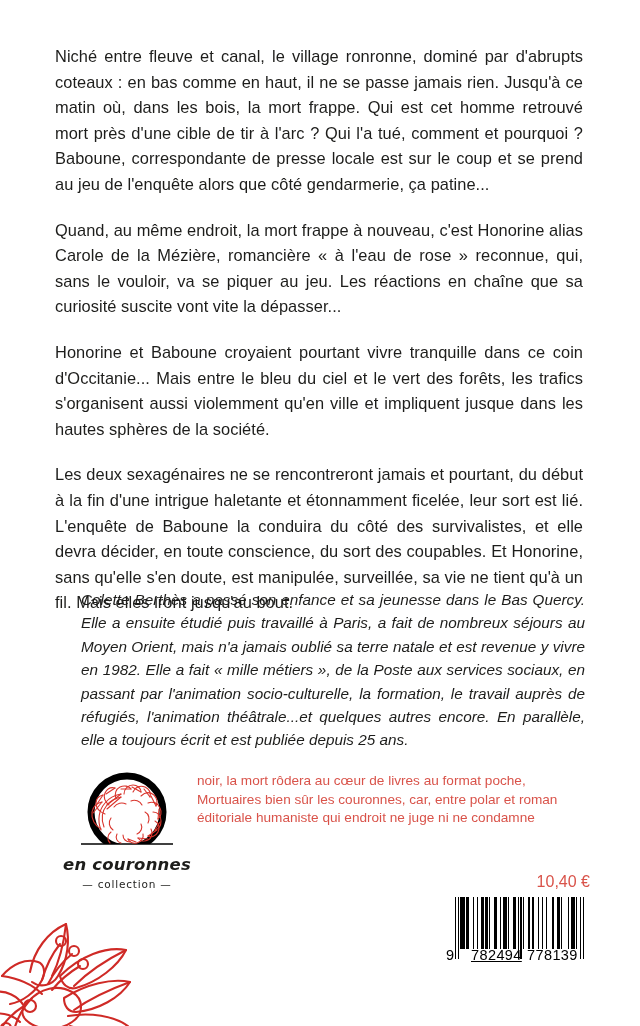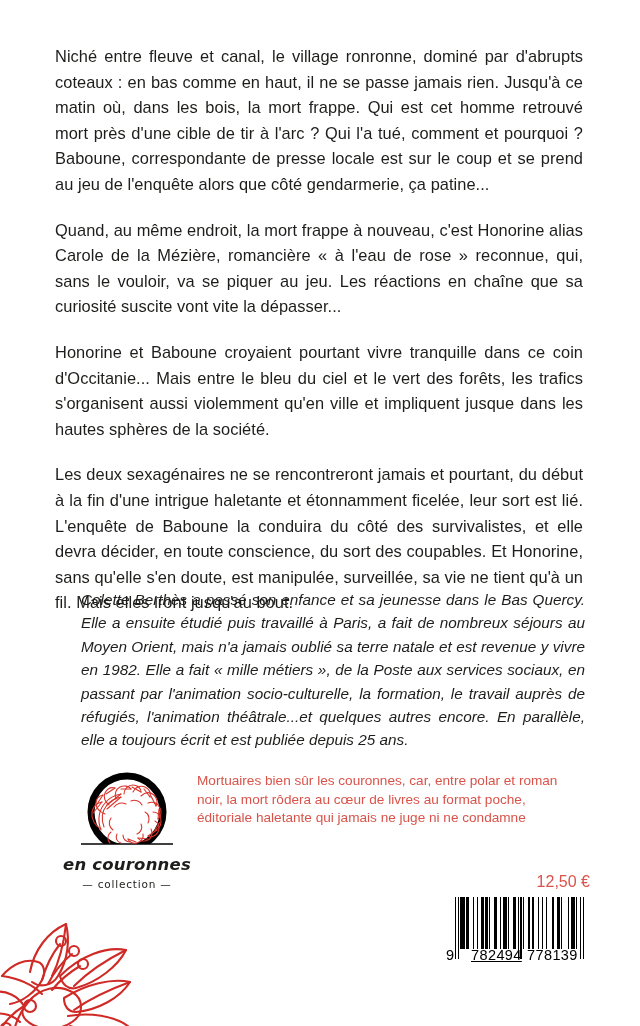--- a/index.html
+++ b/index.html
@@ -217,26 +217,26 @@
         <path d="M70 52 C72 56 70 60 66 62"></path>
         <path d="M40 46 C37 50 38 55 42 58"></path>
       </g>
     </svg>
   </div>
   <div class="logo-name">en couronnes</div>
   <div class="logo-sub">— collection —</div>
 </section>
 
 <section class="editorial-note">
+  <div>noir, la mort rôdera au cœur de livres au format poche,</div>
   <div>Mortuaires bien sûr les couronnes, car, entre polar et roman</div>
-  <div>noir, la mort rôdera au cœur de livres au format poche,</div>
-  <div>éditoriale haletante qui jamais ne juge ni ne condamne</div>
-</section>
-
-<div class="price">12,50 €</div>
+  <div>éditoriale humaniste qui endroit ne juge ni ne condamne</div>
+</section>
+
+<div class="price">10,40 €</div>
 
 <section class="barcode-area">
   <div class="barcode-bars" id="barcode-bars">
       <i class="tall" style="width: 1.36px;"></i>
       <i class="g" style="width: 1.36px;"></i>
       <i class="tall" style="width: 1.36px;"></i>
       <i class="g" style="width: 1.36px;"></i>
       <i class="short" style="width: 1.36px;"></i>
       <i class="short" style="width: 1.36px;"></i>
       <i class="short" style="width: 1.36px;"></i>

